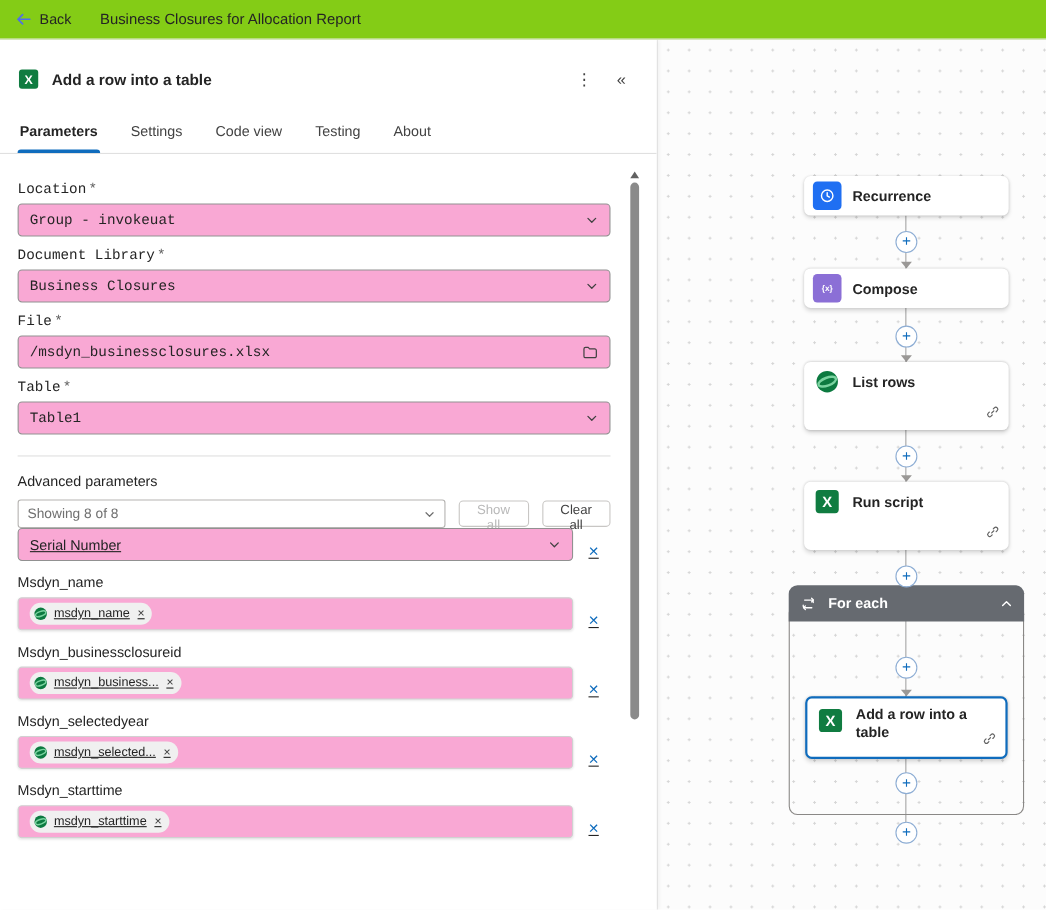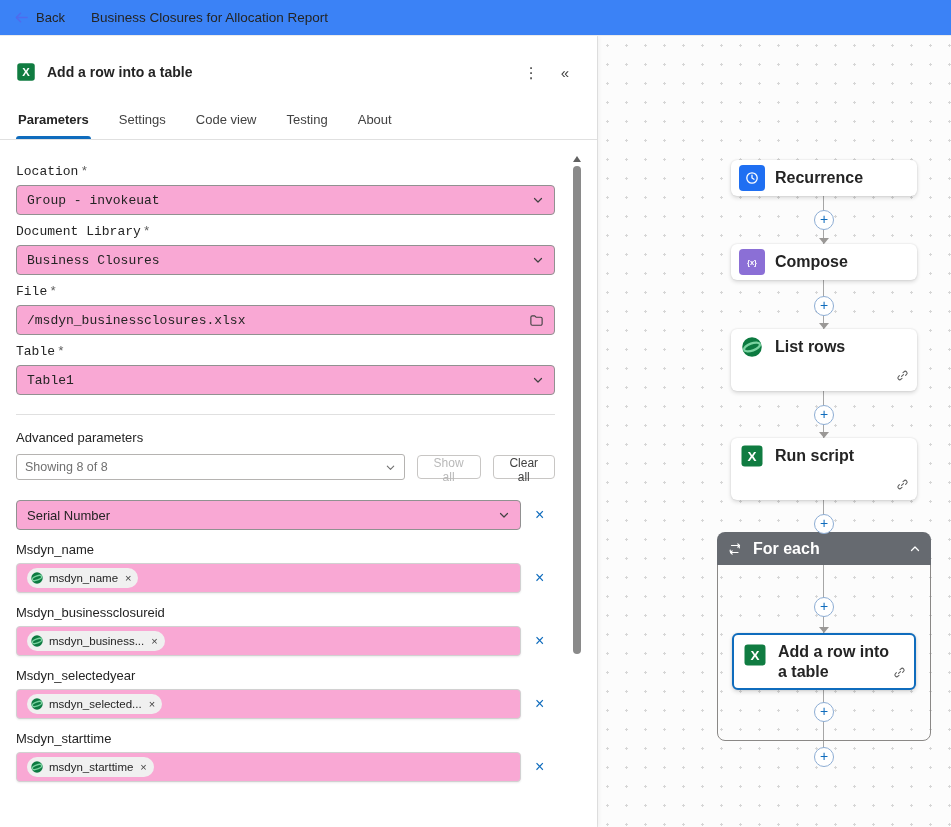--- a/index.html
+++ b/index.html
@@ -2,21 +2,21 @@
 <html style="--accent: #0f6cbd; --back_arrow: #4f6bed; --excel_green: #107c41; --dataverse_green: #0c7a40; --compose_purple: #8b6fd6; --recurrence_blue: #1f6ff2; --foreach_gray: #666a70; --canvas_dot: #d6d6d6;"><head>
 <meta charset="utf-8">
 <style>
   * { margin:0; padding:0; box-sizing:border-box; }
   html,body { width:951px; height:827px; overflow:hidden; background:#fff;
     font-family:"Liberation Sans","DejaVu Sans",sans-serif; color:#242424; }
 
   .app { position:relative; width:951px; height:827px; }
 
   
-  .topbar { position:absolute; top:0; left:0; width:951px; height:36px; background:#3b82f6;
+  .topbar { position:absolute; top:0; left:0; width:951px; height:36px; background:#84cc16;
     border-bottom:1px solid #ebebeb; display:flex; align-items:center; padding:0 14px; z-index:30; }
   .back-btn { display:flex; align-items:center; gap:7px; background:none; border:none; cursor:pointer;
     font-family:inherit; font-size:13px; color:#242424; }
   .back-btn svg { color:var(--back_arrow,#4f6bed); }
   .flow-title { margin-left:26px; font-size:13.5px; color:#242424; }
 
   
   .panel { position:absolute; top:36px; left:0; width:597px; height:791px; background:#fff;
     z-index:20; overflow:hidden; box-shadow:2px 0 4px rgba(0,0,0,.05); }
   .panel-header { display:flex; align-items:center; gap:11px; padding:26px 16px 0 16px; }
@@ -38,31 +38,31 @@
   .field-label { display:block; font-size:13px; color:#242424; margin-bottom:6px; }
   .req { color:#5f5f5f; margin-left:2px; }
   .inputbox { display:flex; align-items:center; height:30px; border:1px solid #919191; border-radius:4px;
     padding:0 10px; font-size:13px; color:#242424; background:#f9a8d4; cursor:pointer; }
   .inputbox .val { flex:1; white-space:nowrap; overflow:hidden; text-overflow:ellipsis; }
   .inputbox .tail { margin-left:8px; display:flex; align-items:center; }
 
   hr.div { border:none; border-top:1px solid #e0e0e0; margin:19px 0 15px 0; }
 
   .adv-heading { font-size:13px; color:#242424; margin-bottom:9px; }
-  .adv-row { display:flex; align-items:center; gap:12px; margin-bottom:20px; }
+  .adv-row { display:flex; align-items:center; gap:12px; }
   .adv-summary { width:402px; height:26px; border:1px solid #b5b3b1; border-radius:3px; display:flex;
     align-items:center; padding:0 8px; font-size:12.5px; color:#707070; cursor:pointer; }
   .adv-summary .val { flex:1; }
   .mini-btn { height:24px; padding:0 9px; border:1px solid #c8c6c4; border-radius:4px; background:#fff;
     font-family:inherit; font-size:12px; cursor:pointer; }
   .mini-btn.showall { color:#b9b9b9; }
   .mini-btn.clearall { color:#424242; }
 
   .param { margin-bottom:12px; }
-  .param-row { display:flex; align-items:center; }
+  .param-row { display:flex; align-items:flex-end;text-decoration:underline; }
   .param-row .inputbox { width:505px; }
   .param-row .inputbox.tokenbox { border-color:#d1d1d1; box-shadow:0 1px 2px rgba(0,0,0,.08); cursor:text; }
   .remove-btn { margin-left:14px; background:none; border:none; cursor:pointer; color:var(--accent,#0f6cbd);
     font-size:16px; line-height:1; font-family:inherit; }
 
   .token { display:inline-flex; align-items:center; gap:5px; background:#f0f0f0; border-radius:10px;
     height:20px; padding:0 7px 0 3px; font-size:11.5px; color:#242424; }
   .token .tclose { font-size:11px; color:#424242; cursor:pointer; margin-left:2px; }
 
   
@@ -80,21 +80,21 @@
   .vline { position:absolute; left:225px; width:1px; background:#a6a6a6; }
   .arrow-down { position:absolute; left:221px; width:0; height:0;
     border-left:5px solid transparent; border-right:5px solid transparent; border-top:6px solid #9a9896; }
   .plus-circle { position:absolute; left:216px; width:20px; height:20px; border-radius:50%;
     background:#fff; border:1px solid #8dadd4; color:var(--accent,#0f6cbd); font-size:14px;
     line-height:17px; text-align:center; cursor:pointer; z-index:3; }
 
   .node { position:absolute; left:133px; width:186px; background:#fff; border-radius:6px;
     box-shadow:0 0 2px rgba(0,0,0,.12), 0 2px 4px rgba(0,0,0,.14); cursor:pointer; z-index:2; }
   .node-row { display:flex; align-items:center; gap:10px; padding:5px 8px; height:36px; }
-  .node-label { font-size:16px; font-weight:700; color:#242424; }
+  .node-label { font-size:13px; font-weight:700; color:#242424; }
   .nicon { width:26px; height:26px; border-radius:4px; display:flex; align-items:center;
     justify-content:center; flex:none; }
   .nicon.recurrence { background:var(--recurrence_blue,#1f6ff2); }
   .nicon.compose { background:var(--compose_purple,#8b6fd6); }
   .nicon.plain { background:transparent; }
   .conn-badge { position:absolute; right:8px; bottom:5px; }
 
   .scope { position:absolute; left:119px; top:513px; width:214px; height:192px;
     border:1px solid #8a8886; border-radius:8px; z-index:1; }
   .scope-header { position:absolute; left:119px; top:496px; width:214px; height:33px;

